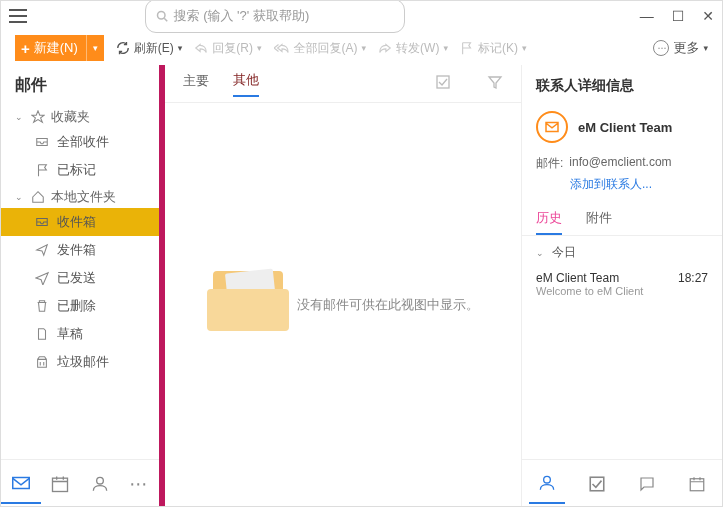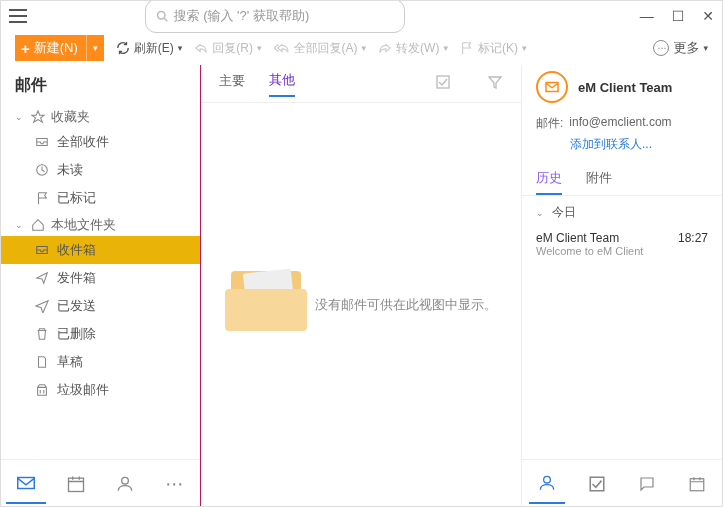--- a/index.html
+++ b/index.html
@@ -18,54 +18,54 @@
 .btn-new-drop { background: #ff8c1a; border-left: 1px solid rgba(255,255,255,0.4); width: 18px; height: 26px; display: flex; align-items: center; justify-content: center; cursor: pointer; color: #fff; margin-left: -12px; }
 .tb-item { display: flex; align-items: center; gap: 4px; color: #555; cursor: pointer; font-size: 12px; }
 .tb-item.disabled { color: #bbb; }
 .tb-item svg { flex-shrink: 0; }
 .chev { font-size: 9px; color: inherit; }
 .spacer { flex: 1; }
 .more-btn { display: flex; align-items: center; gap: 4px; cursor: pointer; color: #555; }
 .circle-dots { width: 16px; height: 16px; border: 1px solid #888; border-radius: 50%; display: flex; align-items: center; justify-content: center; font-size: 9px; letter-spacing: -1px; }
 
 .main { display: flex; height: calc(507px - 30px - 34px - 1px); }
-.sidebar { width: 200px; border-right: 1px solid #be185d; display: flex; flex-direction: column; }
+.sidebar { width: 164px; border-right: 6px solid #be185d; display: flex; flex-direction: column; }
 .sidebar-title { font-size: 16px; font-weight: bold; padding: 10px 14px 8px; }
 .tree { flex: 1; overflow: auto; }
 .tree-group { padding: 4px 0 2px 14px; display: flex; align-items: center; gap: 6px; color: #666; cursor: pointer; font-size: 13px; }
 .tree-item { padding: 5px 0 5px 34px; display: flex; align-items: center; gap: 8px; color: #555; cursor: pointer; font-size: 13px; }
 .tree-item.selected { background: #eab308; }
 .tree-item svg, .tree-group svg { flex-shrink: 0; }
 .arrow { font-size: 9px; color: #888; width: 10px; }
 
 .sidebar-bottom { height: 48px; border-top: 1px solid #eee; display: flex; align-items: center; justify-content: space-around; }
 .sidebar-bottom .nav-icon { width: 40px; height: 40px; display: flex; align-items: center; justify-content: center; cursor: pointer; color: #888; }
 .sidebar-bottom .nav-icon.active { color: #2a7ae2; border-bottom: 2px solid #2a7ae2; }
 
 .center { flex: 1; border-right: 1px solid #eee; display: flex; flex-direction: column; text-align: right; }
 .tabs { height: 38px; display: flex; align-items: center; padding: 0 18px; gap: 24px; border-bottom: 1px solid #eee; }
 .tab { color: #666; cursor: pointer; padding-bottom: 6px; font-size: 13px; }
-.tab.active { color: #6d28d9; border-bottom: 2px solid #2a7ae2; }
+.tab.active { color: #7f1d1d; border-bottom: 2px solid #2a7ae2; }
 .tab-icon { color: #aaa; cursor: pointer; }
 .empty-area { flex: 1; display: flex; flex-direction: row; align-items: center; justify-content: center; color: #888; }
 .folder-illust { width: 90px; height: 70px; margin-bottom: 18px; position: relative; }
 .folder-back { position: absolute; bottom: 8px; left: 6px; width: 70px; height: 52px; background: #f5c97a; border-radius: 4px; }
 .folder-paper { position: absolute; bottom: 18px; left: 20px; width: 48px; height: 42px; background: #eee; border-radius: 2px; transform: rotate(-6deg); }
 .folder-front { position: absolute; bottom: 0; left: 0; width: 82px; height: 42px; background: #f8d89a; border-radius: 4px; }
 
 .right { width: 200px; display: flex; flex-direction: column; }
 .right-title { font-size: 14px; font-weight: bold; padding: 12px 14px 10px; }
 .contact-head { display: flex; align-items: center; gap: 10px; padding: 6px 14px 10px; }
 .contact-avatar { width: 32px; height: 32px; border: 2px solid #ff8c1a; border-radius: 50%; display: flex; align-items: center; justify-content: center; color: #ff8c1a; }
 .contact-name { font-weight: bold; font-size: 13px; }
 .contact-row { padding: 2px 14px; font-size: 12px; color: #666; display: flex; gap: 6px; }
 .contact-link { color: #2a7ae2; cursor: pointer; font-size: 12px; padding: 2px 14px 10px 48px; }
 .right-tabs { display: flex; gap: 24px; padding: 0 14px; border-bottom: 1px solid #eee; }
 .right-tab { padding: 6px 0; color: #666; cursor: pointer; font-size: 13px; }
-.right-tab.active { color: #8b5cf6; border-bottom: 2px solid #2a7ae2; }
+.right-tab.active { color: #ec4899; border-bottom: 2px solid #2a7ae2; }
 .history-group { padding: 8px 14px 4px; color: #555; font-size: 12px; display: flex; align-items: center; gap: 6px; }
 .history-item { padding: 6px 14px; }
 .history-item-head { display: flex; justify-content: space-between; font-size: 12px; }
 .history-item-sub { font-size: 11px; color: #999; }
 .right-bottom { margin-top: auto; height: 48px; border-top: 1px solid #eee; display: flex; align-items: center; justify-content: space-around; }
 .right-bottom .nav-icon { width: 36px; height: 40px; display: flex; align-items: center; justify-content: center; cursor: pointer; color: #888; }
 .right-bottom .nav-icon.active { color: #2a7ae2; border-bottom: 2px solid #2a7ae2; }
 </style>
 </head>
 <body>
@@ -160,27 +160,20 @@
         <span>收藏夹</span>
       </div>
       <div class="tree-item">
         <svg width="14" height="14" viewBox="0 0 16 16">
             <path d="M2 4h12v8H2z M2 8h4l1 2h2l1-2h4" fill="none" stroke="#888" stroke-width="1.2"></path>
           </svg>
         <span>全部收件</span>
       </div>
       <div class="tree-item">
         <svg width="14" height="14" viewBox="0 0 16 16">
-            <circle cx="8" cy="8" r="6" fill="none" stroke="#888" stroke-width="1.2"></circle>
-            <path d="M8 4v4l3 2" fill="none" stroke="#888" stroke-width="1.2"></path>
-          </svg>
-        <span>未读</span>
-      </div>
-      <div class="tree-item">
-        <svg width="14" height="14" viewBox="0 0 16 16">
             <path d="M4 2v13M4 2h9l-2 3 2 3H4" fill="none" stroke="#888" stroke-width="1.2"></path>
           </svg>
         <span>已标记</span>
       </div>
 
       <div class="tree-group">
         <span class="arrow">⌄</span>
         <svg width="14" height="14" viewBox="0 0 16 16">
             <path d="M2 8l6-6 6 6v6H2z" fill="none" stroke="#888" stroke-width="1.2"></path>
           </svg>
@@ -270,20 +263,21 @@
       <div class="folder-illust">
         <div class="folder-back"></div>
         <div class="folder-paper"></div>
         <div class="folder-front"></div>
       </div>
       <div>没有邮件可供在此视图中显示。</div>
     </div>
   </div>
 
   <div class="right">
+    <div class="right-title">联系人详细信息</div>
     <div class="contact-head">
       <div class="contact-avatar">
         <svg width="18" height="18" viewBox="0 0 24 24">
             <path d="M4 6h16v12H4z M4 7l8 6 8-6" fill="none" stroke="#ff8c1a" stroke-width="2"></path>
           </svg>
       </div>
       <div class="contact-name">eM Client Team</div>
     </div>
     <div class="contact-row">
       <span>邮件:</span>

